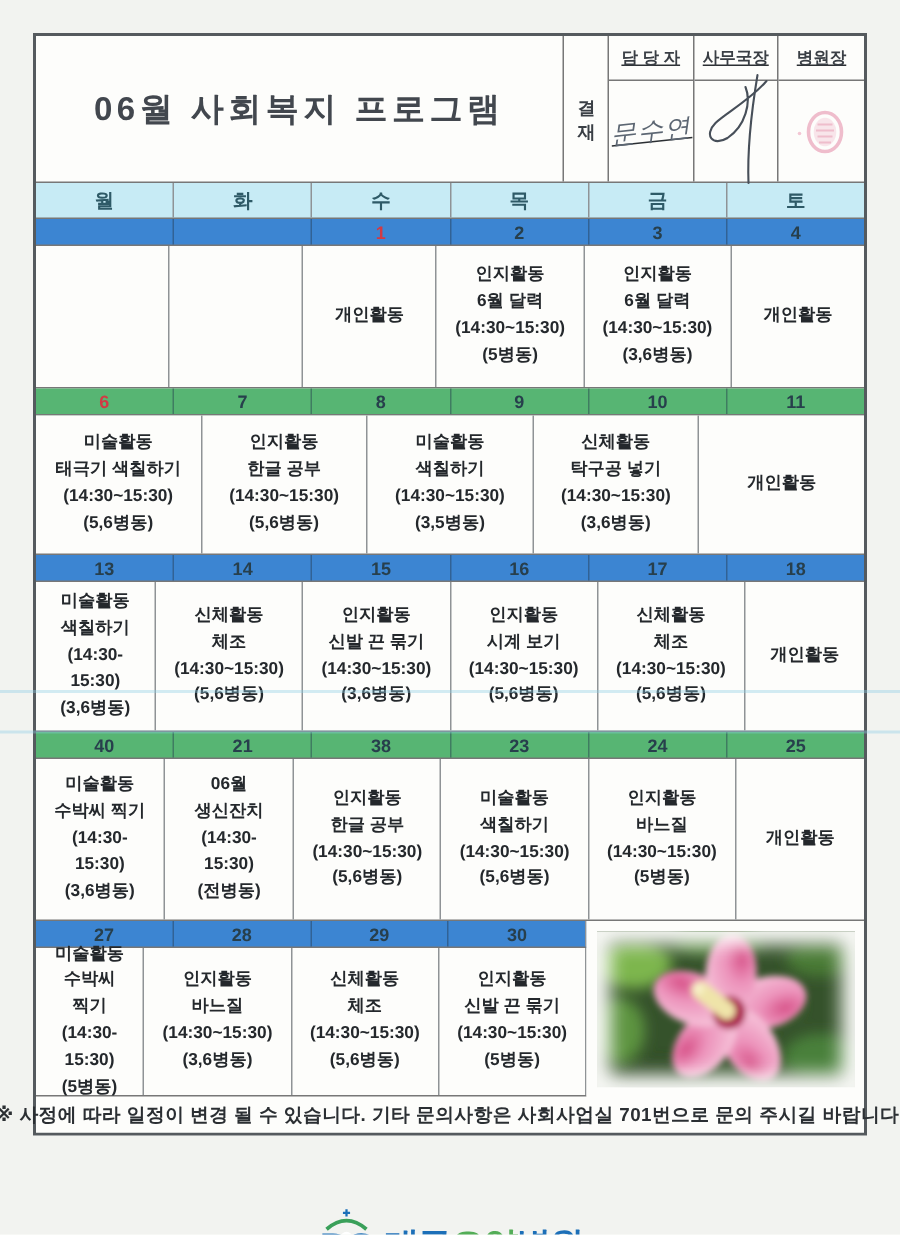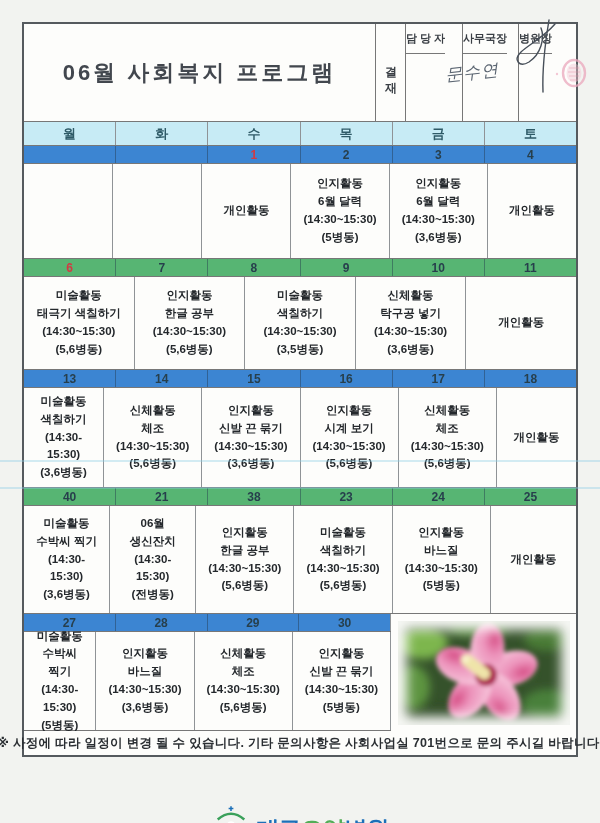--- a/index.html
+++ b/index.html
@@ -25,21 +25,21 @@
   .hdr { display:flex; height:98px; border-bottom:1px solid #777; }
   .title-cell { flex:1; display:flex; align-items:center; justify-content:center; }
   .doc-title { font-size:22px; font-weight:bold; letter-spacing:3px; color:#42474e; }
   .approval { display:flex; width:201px; border-left:1px solid #777; }
   .approval-label-cell {
     width:30px; border-right:1px solid #777;
     display:flex; align-items:center; justify-content:center;
     font-size:12px; font-weight:bold; color:#3a3f45;
     writing-mode:vertical-rl; text-orientation:upright; letter-spacing:4px;
   }
-  .appr-col { width:57px; display:flex; border-right:1px solid #777; }
+  .appr-col { width:57px; display:flex; flex-direction:column; border-right:1px solid #777;text-decoration:underline; }
   .appr-col:last-child { border-right:none; }
   .appr-role {
     height:30px; border-bottom:1px solid #777;
     display:flex; align-items:center; justify-content:center;
     font-size:11px; font-weight:bold; color:#3a3f45; white-space:nowrap;
   }
   .appr-sig { flex:1; display:flex; align-items:center; justify-content:center; position:relative; overflow:visible; }
   .sig-name {
     font-size:17px; color:#5c6672; transform:rotate(-6deg);
     font-style:italic; letter-spacing:1px; white-space:nowrap;

